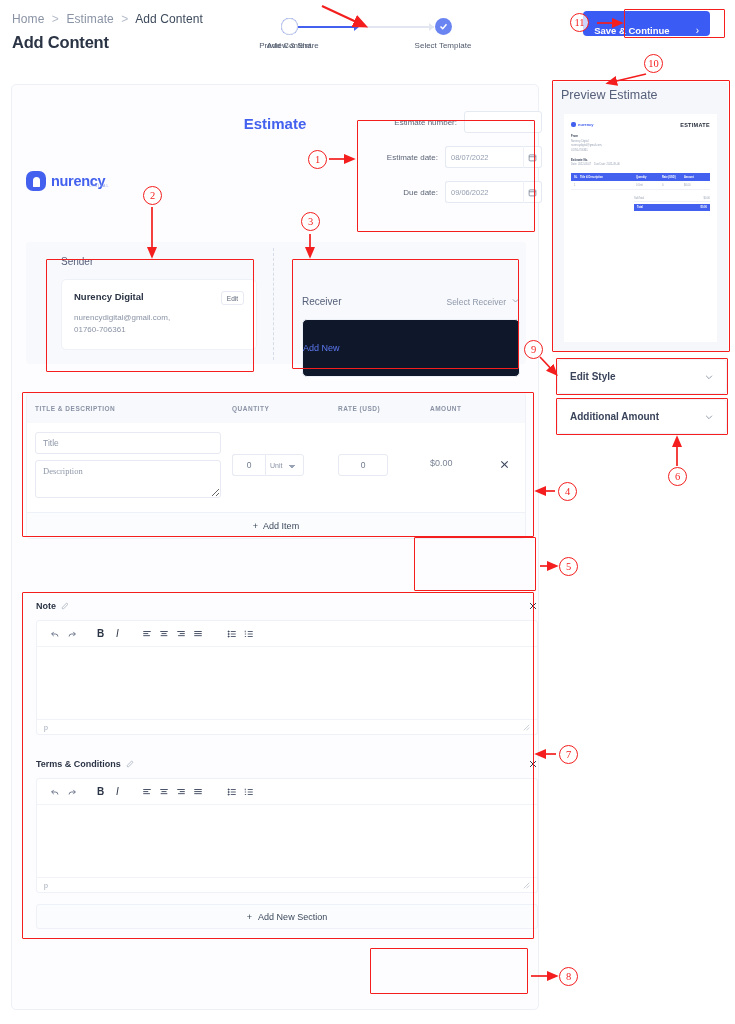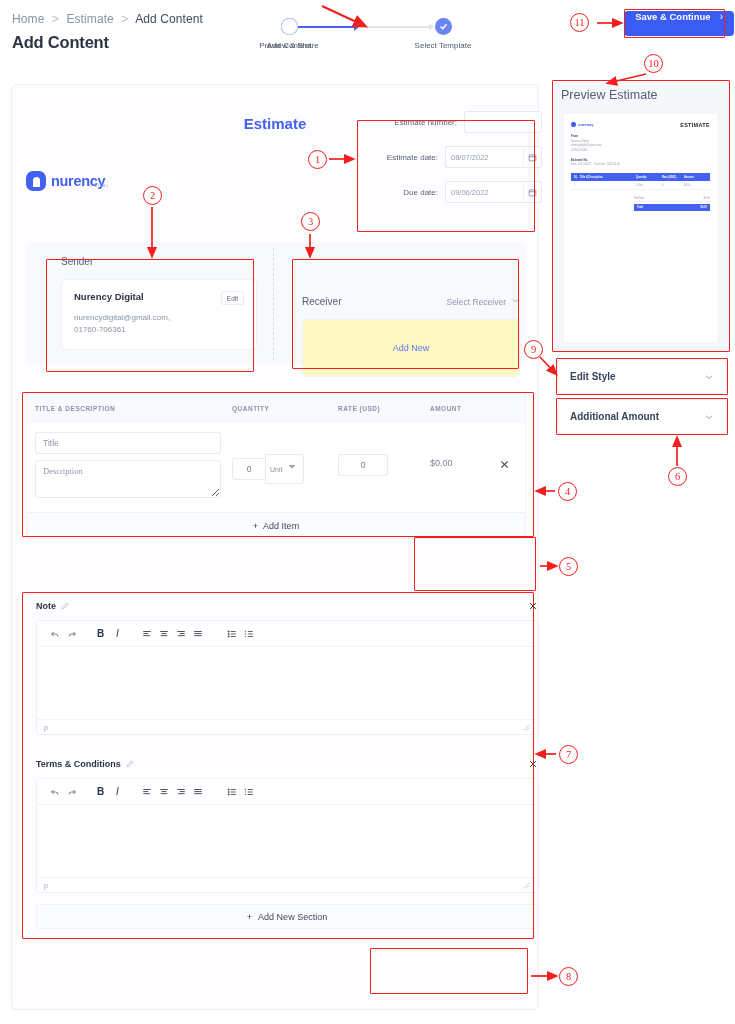--- a/index.html
+++ b/index.html
@@ -34,24 +34,24 @@
   .step { position: absolute; top: 0; width: 78px; text-align: center; }
   .step:nth-of-type(1) { left: -2px; } .step:nth-of-type(2) { left: 76px; } .step:nth-of-type(3) { left: 154px; text-align: center; }
   .dot { width: 17px; height: 17px; border-radius: 50%; margin: 4px auto 0; display: flex; align-items: center; justify-content: center; }
   .dot.done { background: #6a85f1; }
   .dot.active { background: #3b5bf5; }
   .dot.todo { background: #fff; border: 1.6px solid #d3dae8; }
   .dot svg { width: 9px; height: 9px; }
   .step-label { margin-top: 6px; font-size: 8px; color: #505a6b; white-space: nowrap; }
 
   .save-btn {
-    position: absolute; right: 1px; top: 11px; height: 25px; padding: 0 11px;
+    position: absolute; right: 25px; top: 11px; height: 25px; padding: 0 11px;
     background: #3b5bf5; color: #fff; border: none; border-radius: 4px;
     font-size: 9.5px; font-weight: bold; font-family: inherit;
-    display: flex; align-items: flex-start; gap: 9px; cursor: pointer;
+    display: flex; align-items: flex-end; gap: 26px; cursor: pointer;
   }
   .save-btn .chev { font-size: 10px; font-weight: normal; }
 
   
   .main-card {
     position: absolute; left: 11px; top: 84px; width: 528px; height: 926px;
     background: #fdfdff; border: 1px solid #edf0f7; border-radius: 5px;
   }
   .doc-title { position: absolute; left: 0; right: 0; top: 30px; text-align: center; font-size: 15px; font-weight: bold; color: #4361ee; }
 
@@ -88,22 +88,22 @@
   .select-receiver { display: flex; align-items: center; gap: 5px; font-size: 8.5px; color: #8d97a9; cursor: pointer; }
   .select-receiver .chev { font-size: 8px; }
 
   .sender-card { margin-top: 9px; background: #fff; border: 1px solid #eef1f7; border-radius: 5px; padding: 11px 12px 13px; }
   .sender-top { display: flex; align-items: flex-start; justify-content: space-between; }
   .sender-name { font-size: 9.5px; font-weight: bold; color: #2b3445; }
   .edit-btn { font-size: 6.5px; color: #5b6475; background: #fff; border: 1px solid #e7eaf2; border-radius: 3px; padding: 2.5px 5px; font-family: inherit; cursor: pointer; }
   .sender-contact { margin-top: 7px; font-size: 8px; line-height: 1.5; color: #8a93a5; }
 
   .addnew-card {
-    margin-top: 9px; height: 58px; background: #fef9c3; border: 1px solid #eef1f7; border-radius: 5px;
-    display: flex; align-items: center; justify-content: center; cursor: pointer;
+    margin-top: 9px; height: 58px; background: #0f172a; border: 1px solid #eef1f7; border-radius: 5px;
+    display: flex; align-items: center; justify-content: flex-start; cursor: pointer;
   }
   .addnew-text { font-size: 9px; color: #5d78f0; }
 
   
   .items { position: absolute; left: 14px; top: 307px; width: 500px; background: #fff; border: 1px solid #eef1f7; border-radius: 4px; overflow: hidden; }
   .items-head { display: flex; align-items: center; height: 30px; background: #f8f9fc; padding: 0 8px; }
   .th { font-size: 6.5px; letter-spacing: .5px; color: #8a93a5; font-weight: bold; }
   .th.c1 { width: 197px; } .th.c2 { width: 106px; } .th.c3 { width: 92px; } .th.c4 { flex: 1; }
   .items-body { padding: 9px 8px 10px; }
   .item-row { display: flex; align-items: flex-start; }
@@ -113,21 +113,21 @@
     font-size: 8.5px; color: #7e8798; font-family: inherit; padding: 0 7px; outline: none;
   }
   .inp::placeholder, .ta::placeholder { color: #8e97a8; }
   .ta {
     width: 186px; height: 38px; margin-top: 6px; border: 1px solid #e7eaf2; border-radius: 3px;
     background: #fff; font-size: 8.5px; color: #7e8798; font-family: Liberation Serif, serif; padding: 5px 7px; outline: none; resize: vertical;
   }
   .col-qty { width: 106px; display: flex; align-items: center; padding-top: 22px; }
   .qty-inp { width: 33px; height: 22px; border: 1px solid #e7eaf2; border-right: none; border-radius: 3px 0 0 3px; background: #fff; font-size: 8.5px; color: #6f7a8d; text-align: center; font-family: inherit; outline: none; }
   .unit-sel {
-    width: 39px; height: 30px; border: 1px solid #e7eaf2; border-radius: 0 3px 3px 0; background: #fff;
+    width: 39px; height: 22px; border: 1px solid #e7eaf2; border-radius: 0 3px 3px 0; background: #fff;
     font-size: 7px; color: #8a93a5; font-family: inherit; padding-left: 4px; outline: none;
     -webkit-appearance: none; appearance: none; cursor: pointer;
     background-image: linear-gradient(45deg, transparent 50%, #9aa3b4 50%), linear-gradient(135deg, #9aa3b4 50%, transparent 50%);
     background-position: calc(100% - 11px) 10px, calc(100% - 7.5px) 10px;
     background-size: 4px 4px, 4px 4px; background-repeat: no-repeat;
   }
   .col-rate { width: 92px; padding-top: 22px; }
   .rate-inp { width: 50px; height: 22px; border: 1px solid #e7eaf2; border-radius: 3px; background: #fff; font-size: 8.5px; color: #6f7a8d; text-align: center; font-family: inherit; outline: none; }
   .col-amt { width: 62px; padding-top: 26px; font-size: 9px; color: #7a8496; }
   .col-del { flex: 1; padding-top: 24px; text-align: center; cursor: pointer; }

